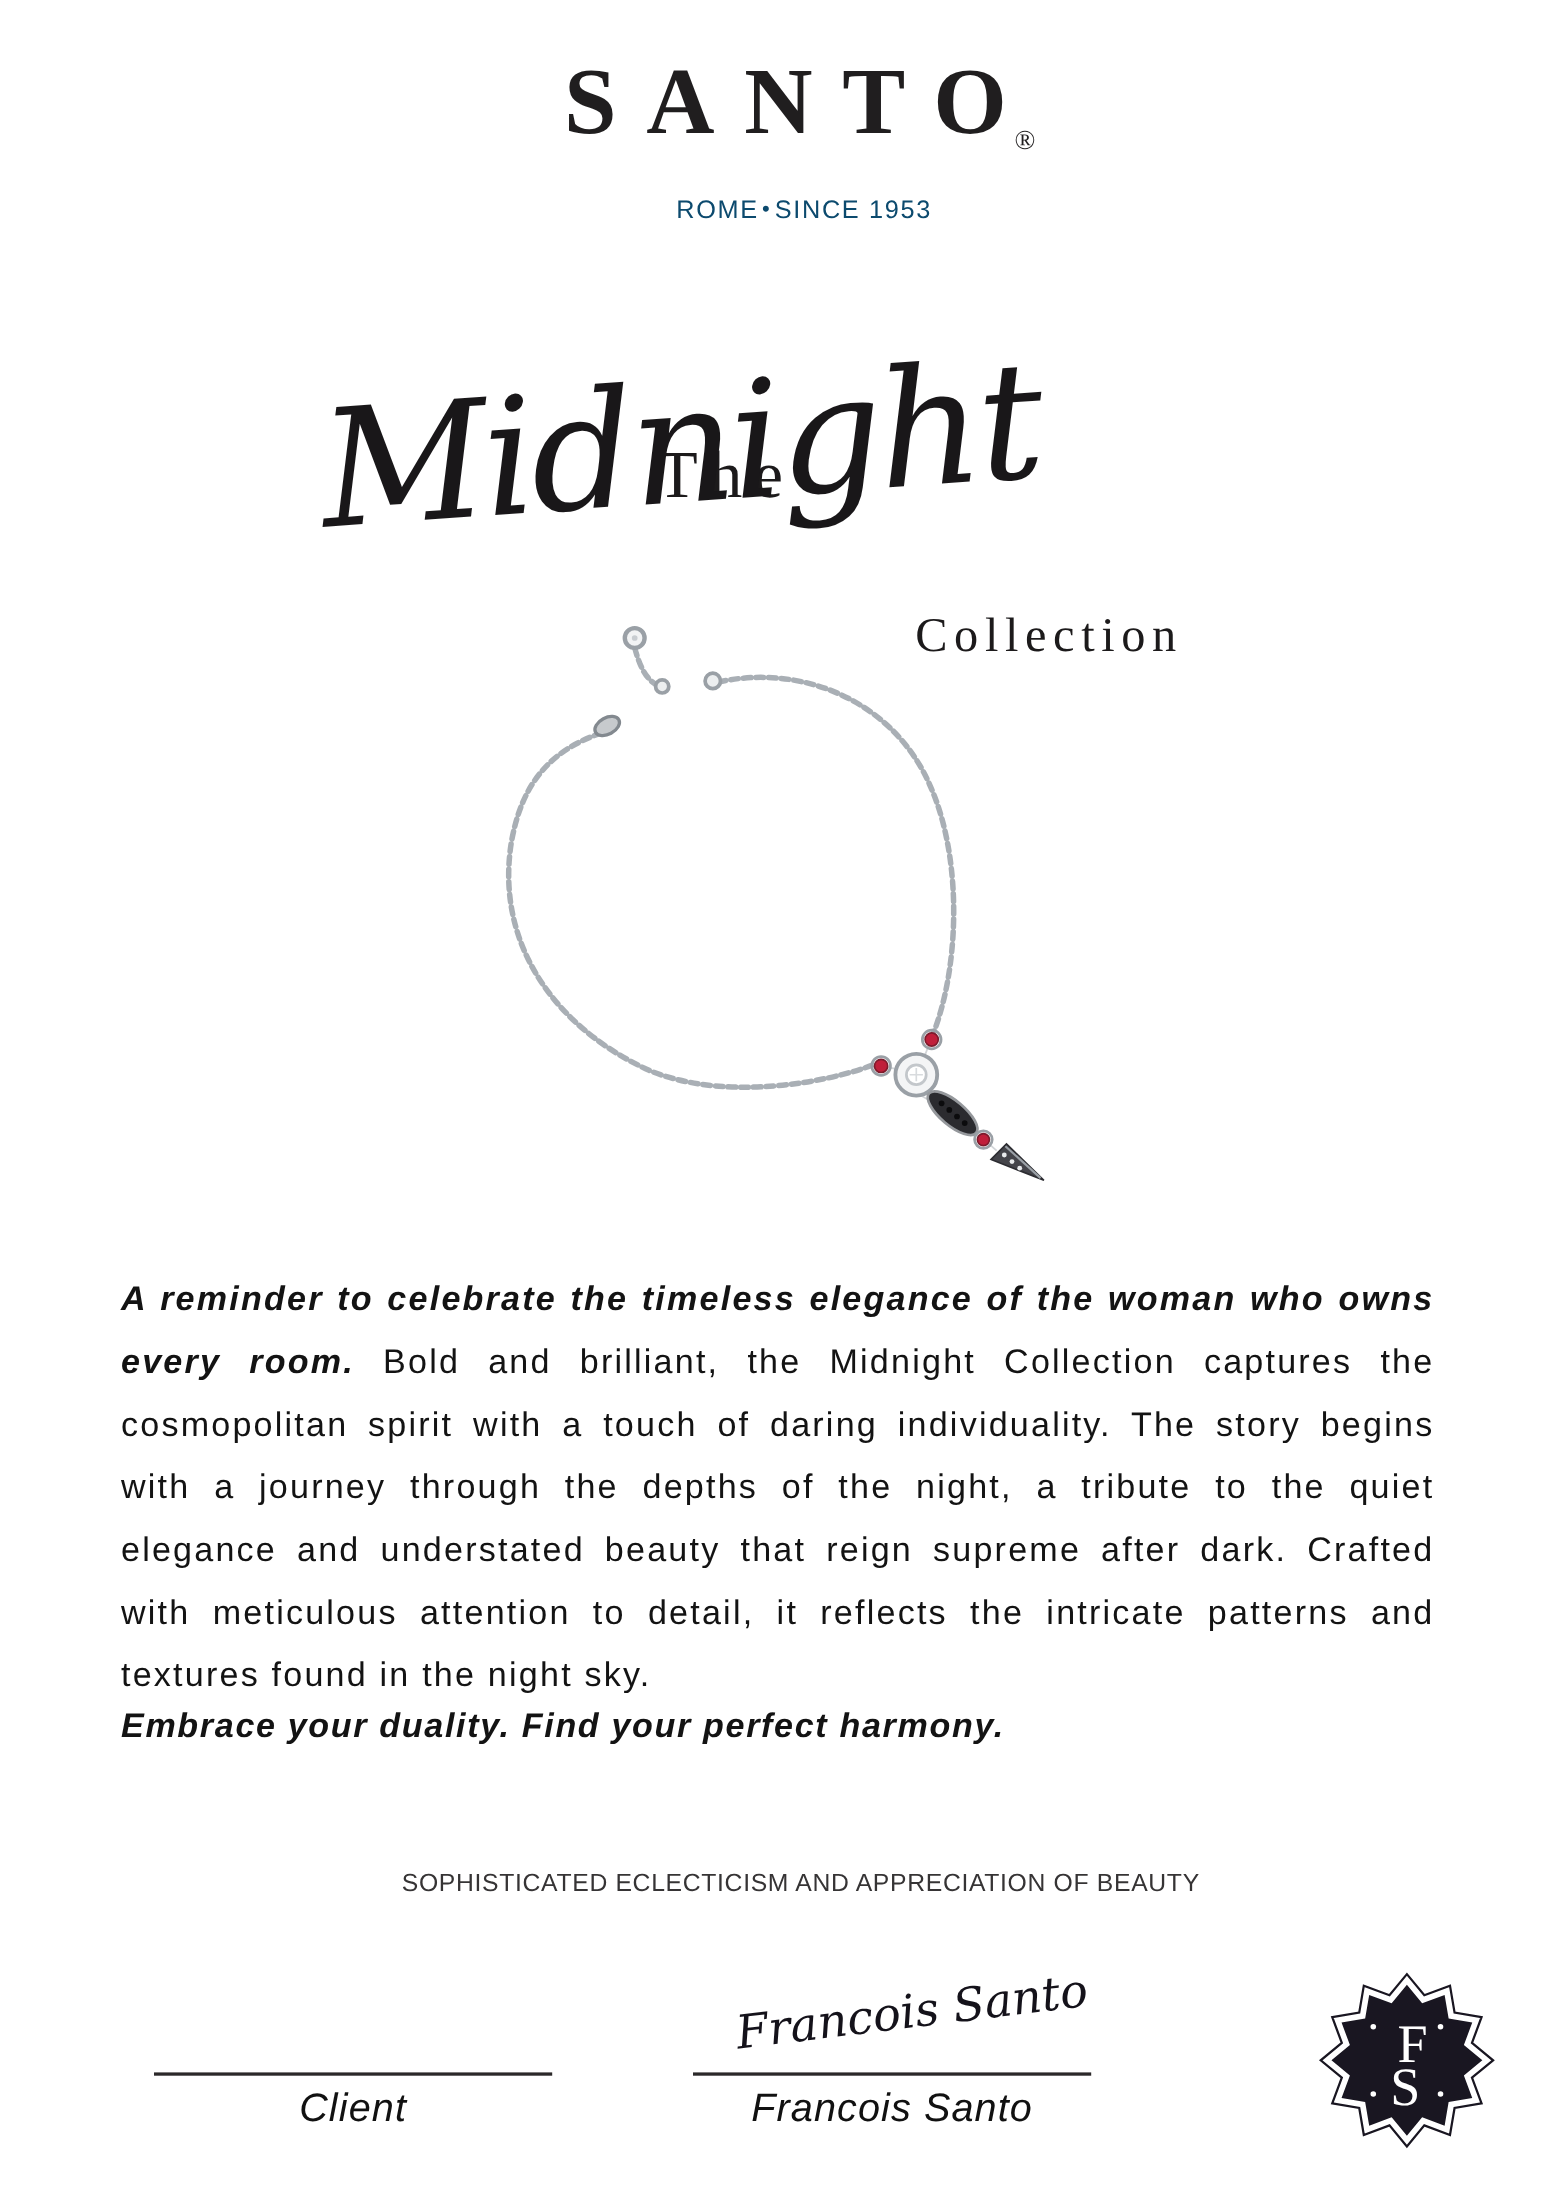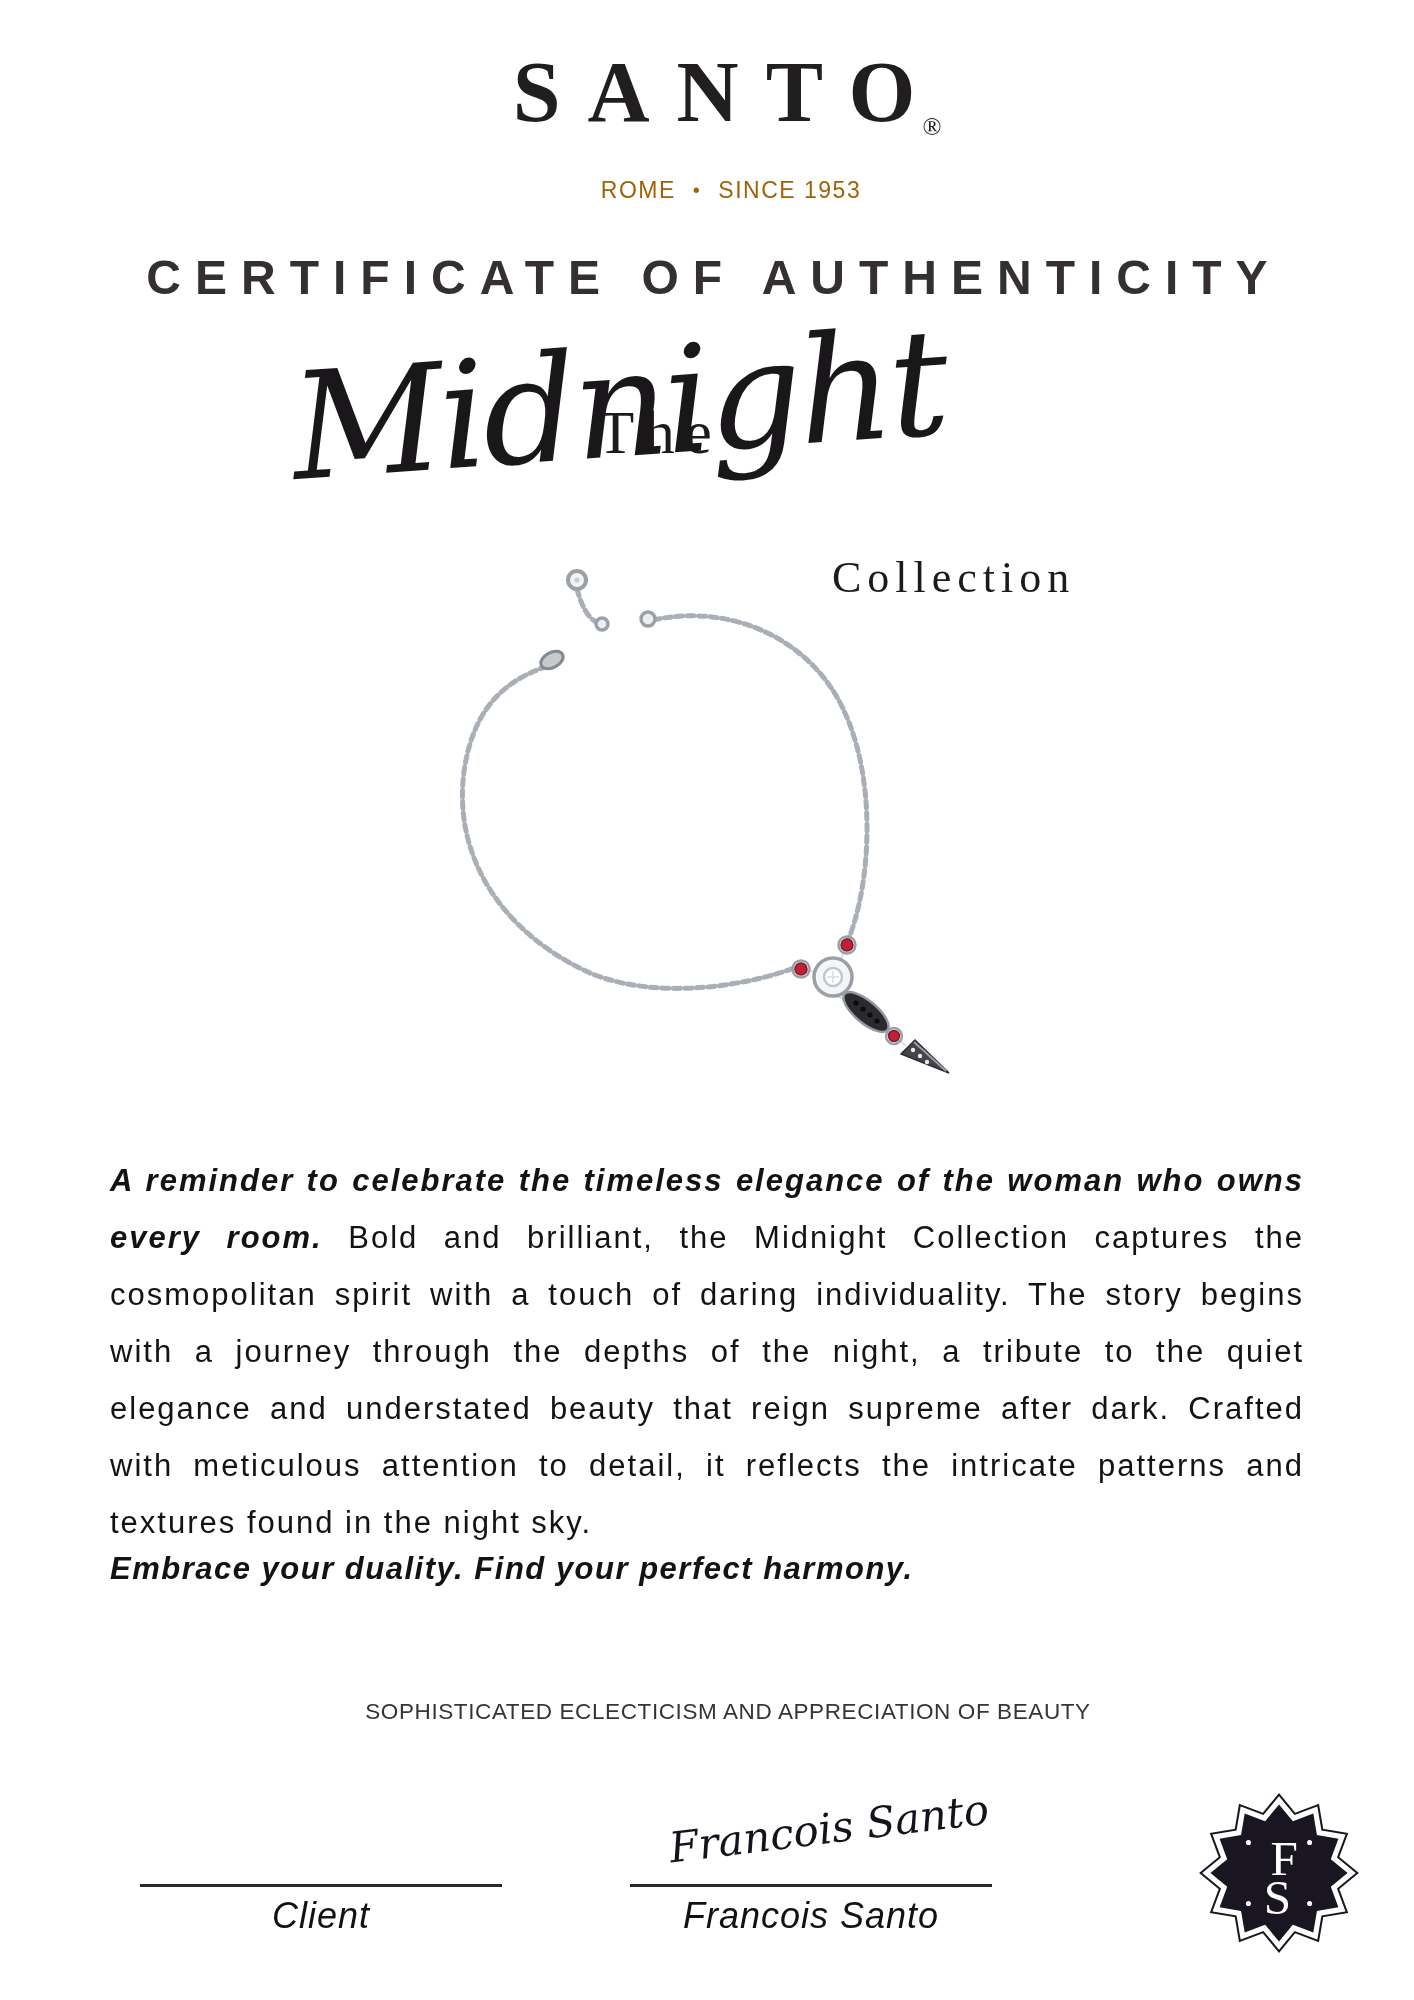--- a/index.html
+++ b/index.html
@@ -17,22 +17,22 @@
     font-family:"Liberation Serif", serif;
     font-size:86px; font-weight:700; letter-spacing:27px;
     padding-left:40px; color:#201e1f; white-space:nowrap;
   }
   .reg-mark {
     display:inline-block; font-size:25px; font-weight:400;
     letter-spacing:0; position:relative; top:14px; margin-left:-20px;
   }
   .subbrand {
     position:absolute; top:177px; left:0; width:100%;
-    display:flex; justify-content:center; align-items:center; gap:17px;
-    font-size:23px; letter-spacing:1.5px; color:#a16207;padding-left:48px;
+    display:flex; justify-content:center; align-items:center; gap:3px;
+    font-size:23px; letter-spacing:1.5px; color:#0c4a6e;padding-left:48px;
   }
   .subbrand .dot { font-size:20px; }
 
   
   .cert-title {
     position:absolute; top:250px; left:0; width:100%;
     text-align:center; font-size:48px; font-weight:700;
     letter-spacing:14px; padding-left:14px; color:#343032; white-space:nowrap;
   }
 
@@ -113,21 +113,20 @@
 <div class="page">
 
   <div class="logo-row"><span>SANTO</span><span class="reg-mark">®</span></div>
 
   <div class="subbrand">
     <span>ROME</span>
     <span class="dot">•</span>
     <span>SINCE 1953</span>
   </div>
 
-  <div class="cert-title">CERTIFICATE OF AUTHENTICITY</div>
 
   <div class="coll-the">The</div>
   <div class="coll-name">Midnight</div>
   <div class="coll-post">Collection</div>
 
   <svg class="necklace" viewBox="0 0 590 537" aria-hidden="true">
 
     <path class="chain-base" d="M157,36 C163,58 170,67 180,71"></path>
     <path class="chain-base" d="M233,67 C310,50 392,85 425,160 C456,228 452,330 427,390"></path>
     <path class="chain-base" d="M138,110 C78,126 54,162 45,212 C30,302 82,380 170,420 C240,449 332,431 374,415"></path>

